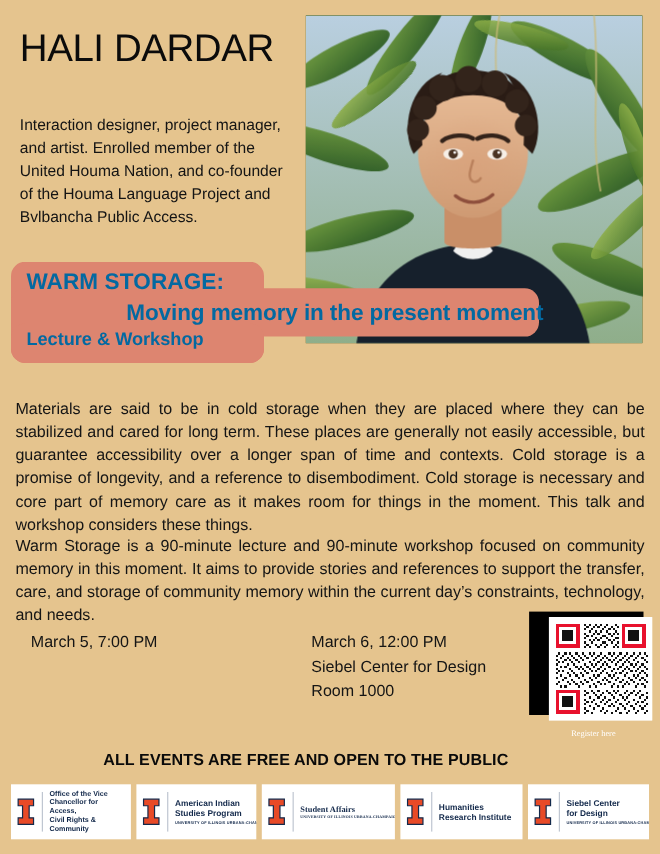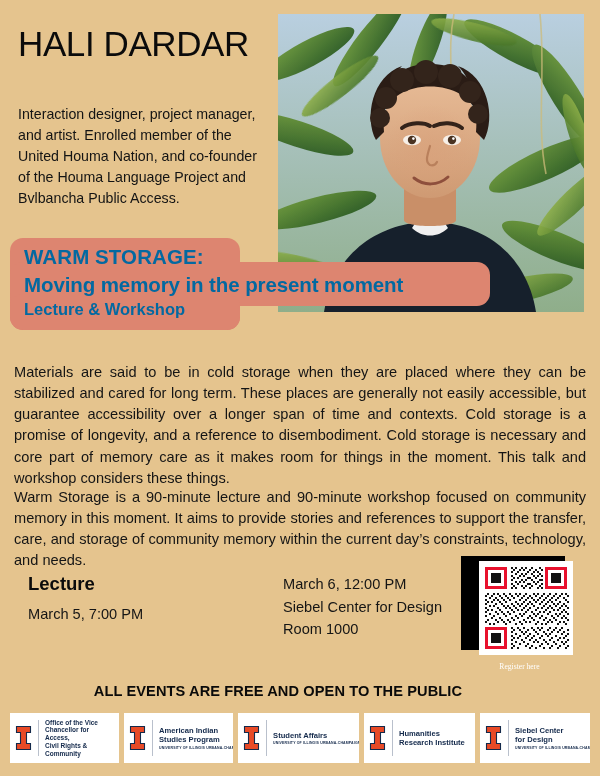--- a/index.html
+++ b/index.html
@@ -86,20 +86,21 @@
     font-size: 20.5px;
     font-weight: 700;
     letter-spacing: 0.1px;
     line-height: 1.35;
   }
   .bn-line2 {
     font-size: 20.5px;
     font-weight: 700;
     letter-spacing: -0.1px;
     line-height: 1.32;
+    text-align: right;
   }
   .bn-line3 {
     font-size: 16.5px;
     font-weight: 700;
     line-height: 1.35;
   }
 
   
   .para {
     position: absolute;
@@ -131,21 +132,21 @@
   }
   .event-line {
     font-size: 14.6px;
     line-height: 1.55;
     color: #151515;
   }
 
   
   .qr-card {
     position: absolute;
-    left: 461px;
+    left: 481px;
     top: 556px;
     width: 104px;
     height: 94px;
     background: #000000;
     padding: 5px 5px 0 18px;
   }
   .qr-white {
     width: 94px;
     height: 94px;
     background: #ffffff;
@@ -188,21 +189,21 @@
   .logo-card {
     background: #ffffff;
     display: flex;
     align-items: center;
     padding: 4px 5px;
     gap: 5px;
     overflow: hidden;
   }
   .logo-card.c1 { width: 110px; }
   .logo-card.c2 { width: 110px; justify-content: space-between; }
-  .logo-card.c3 { width: 122px; }
+  .logo-card.c3 { width: 122px; font-family: Liberation Serif, serif; }
   .logo-card.c4 { width: 112px; }
   .logo-card.c5 { width: 111px; }
 
   .block-i {
     width: 17px;
     height: 26px;
     flex: 0 0 17px;
     position: relative;
   }
   .block-i svg { display: block; width: 17px; height: 26px; }
@@ -349,21 +350,20 @@
       <div class="bn-line2">Moving memory in the present moment</div>
       <div class="bn-line3">Lecture &amp; Workshop</div>
     </div>
   </div>
 
   <div class="para para-1">Materials are said to be in cold storage when they are placed where they can be stabilized and cared for long term. These places are generally not easily accessible, but guarantee accessibility over a longer span of time and contexts. Cold storage is a promise of longevity, and a reference to disembodiment. Cold storage is necessary and core part of memory care as it makes room for things in the moment. This talk and workshop considers these things.</div>
   <div class="para para-2">Warm Storage is a 90-minute lecture and 90-minute workshop focused on community memory in this moment. It aims to provide stories and references to support the transfer, care, and storage of community memory within the current day’s constraints, technology, and needs.</div>
 
   <div class="events">
     <div class="event-col">
-      <div class="event-title">Lecture</div>
       <div class="event-line">March 5, 7:00 PM</div>
       <div class="event-line"></div>
     </div>
     <div class="event-col">
       <div class="event-line">March 6, 12:00 PM</div>
       <div class="event-line">Siebel Center for Design</div>
       <div class="event-line">Room 1000</div>
     </div>
   </div>
 

